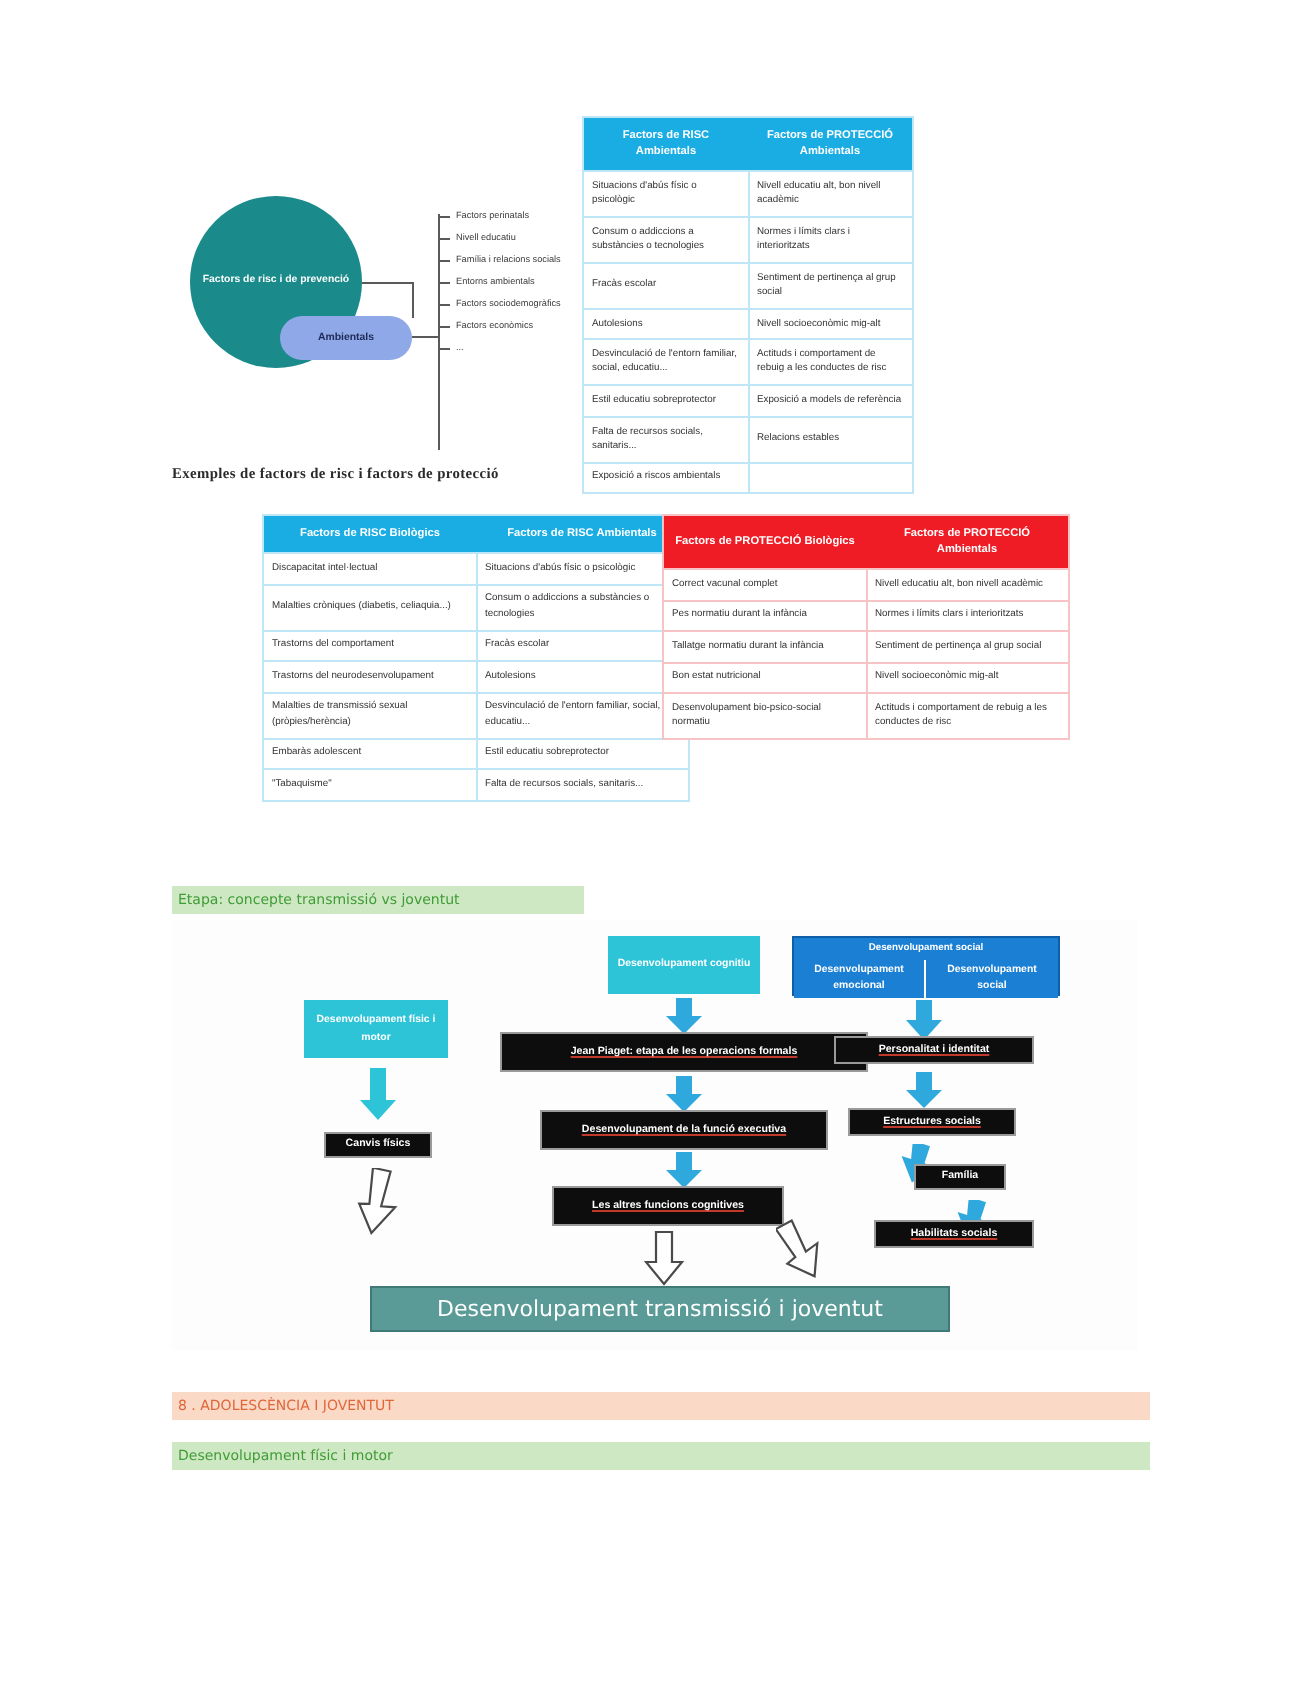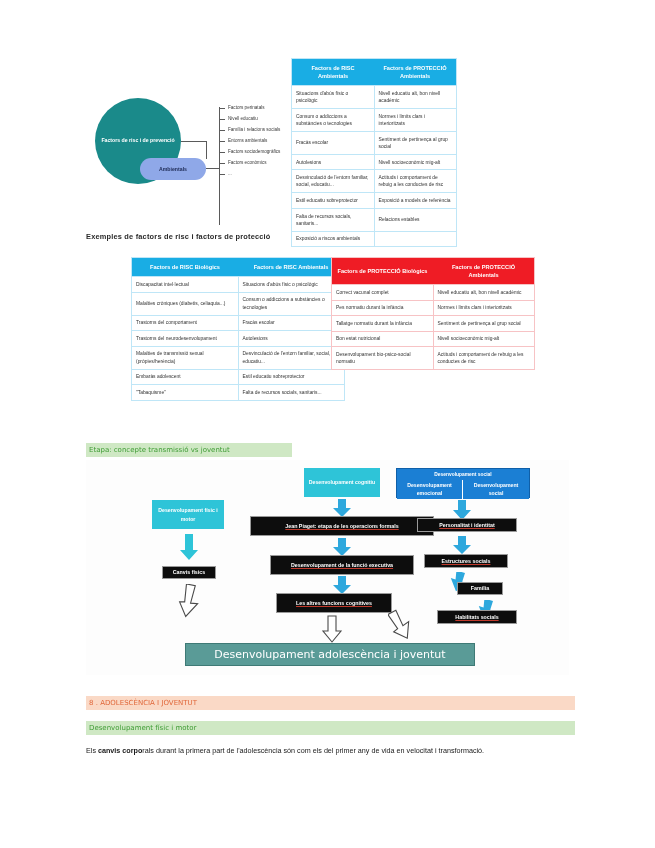--- a/index.html
+++ b/index.html
@@ -57,21 +57,21 @@
   .tbl-top{border:0.5px solid #bfe6f7;}
 
   
   .band{
     font-size:7px;line-height:14px;height:14px;padding:0 3px;
     font-family:"DejaVu Sans", sans-serif;
   }
   .band-green{background:#cfe8c4;color:#3f9c35;}
   .band-peach{background:#fad9c6;color:#e0673a;}
   .band-green2{background:#cfe8c4;color:#3f9c35;}
-  .h-plain{font-size:7.4px;font-weight:600;color:#2b2b2b;letter-spacing:.2px;}
+  .h-plain{font-size:7.4px;font-weight:600;color:#2b2b2b;letter-spacing:.2px;font-family:Liberation Serif, serif;}
   .body-t{font-size:7.2px;line-height:15px;color:#1a1a1a;}
   .body-t b{font-weight:700;}
 
   
   .flow-area{background:#fdfdfd;}
   .bx-cyan{
     background:#2ec4d8;color:#fff;font-size:5.2px;font-weight:700;
     display:flex;align-items:center;justify-content:center;text-align:center;
     line-height:1.6;padding:3px;box-sizing:border-box;
   }
@@ -324,24 +324,21 @@
       <polygon points="6,1 15,1 14,19 21,18 12,33 3,20 8,19" fill="#ffffff" stroke="#4a4a4a" stroke-width="1.1" transform="rotate(12 13 17)"></polygon>
     </svg>
     <svg class="abs" style="left:236px;top:155px;" width="22" height="28" viewBox="0 0 22 28">
       <polygon points="6,1 14,1 14,16 19,16 10,27 1,16 6,16" fill="#ffffff" stroke="#4a4a4a" stroke-width="1.1"></polygon>
     </svg>
     <svg class="abs" style="left:302px;top:148px;" width="28" height="32" viewBox="0 0 28 32">
       <polygon points="6,1 15,1 14,18 21,17 12,31 3,19 8,18" fill="#ffffff" stroke="#4a4a4a" stroke-width="1.1" transform="rotate(-28 14 16)"></polygon>
     </svg>
 
     <div class="bx-teal abs" style="left:99px;top:183px;width:290px;height:23px;">
-      <span>Desenvolupament adolescència i joventut</span>
+      <span>Desenvolupament transmissió i joventut</span>
     </div>
   </div>
 
   <div class="abs band band-peach" style="left:86px;top:696px;width:483px;">8 . ADOLESCÈNCIA I JOVENTUT</div>
   <div class="abs band band-green2" style="left:86px;top:721px;width:483px;">Desenvolupament físic i motor</div>
 
-  <div class="abs body-t" style="left:86px;top:743px;width:490px;">
-    <span>Els </span><b>canvis corpo</b><span>rals durant la primera part de l'adolescència són com els del primer any de vida en velocitat i transformació.</span>
-  </div>
 
 </div>
 
 </body></html>

